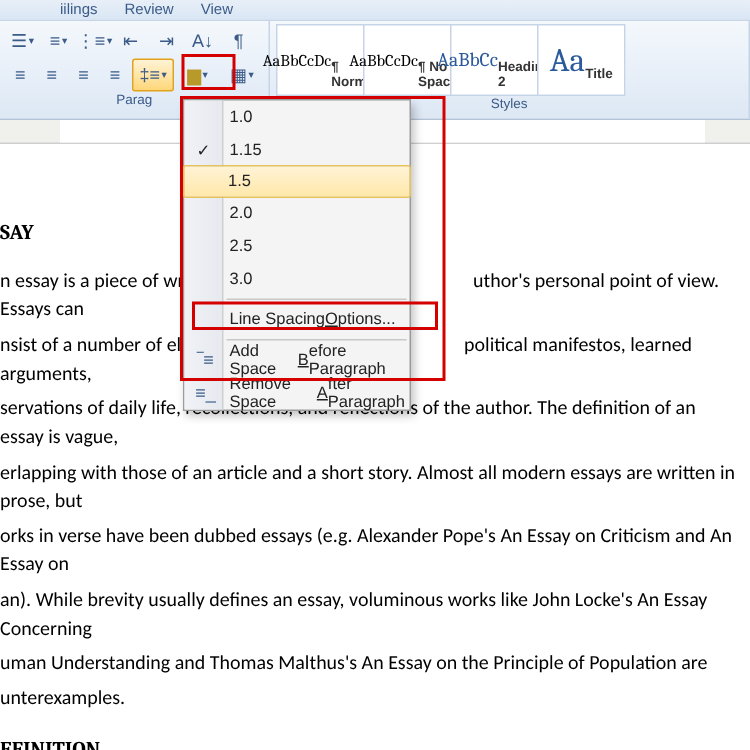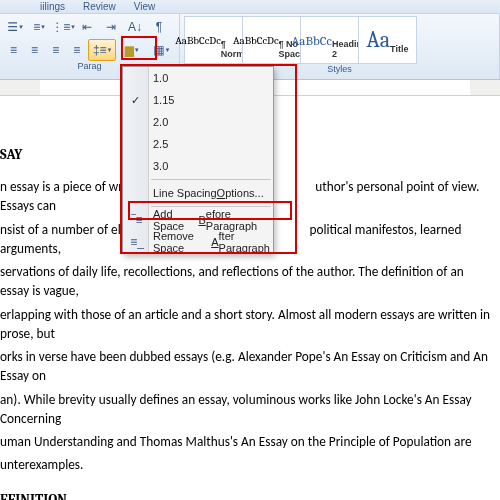--- a/index.html
+++ b/index.html
@@ -202,20 +202,23 @@
 
 <div class="menu">
   <div class="gutter"></div>
   <div class="mi">
       <span>1.0</span>
     </div>
   <div class="mi">
       <span class="chk">✓</span>
       <span>1.15</span>
     </div>
+  <div class="mi hov">
+      <span>1.5</span>
+    </div>
   <div class="mi">
       <span>2.0</span>
     </div>
   <div class="mi">
       <span>2.5</span>
     </div>
   <div class="mi">
       <span>3.0</span>
     </div>
   <div class="sep"></div>

